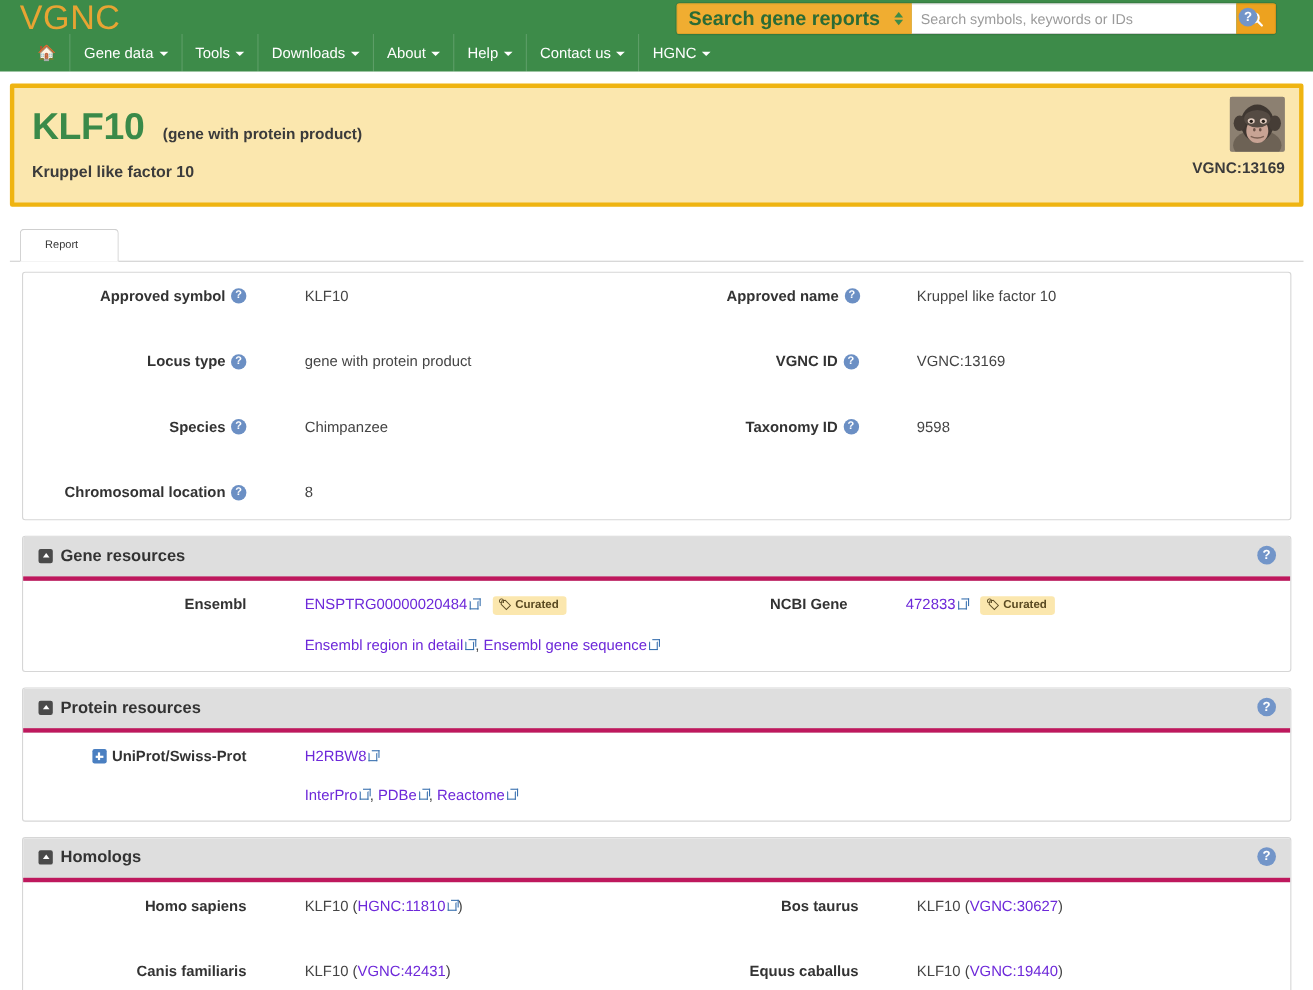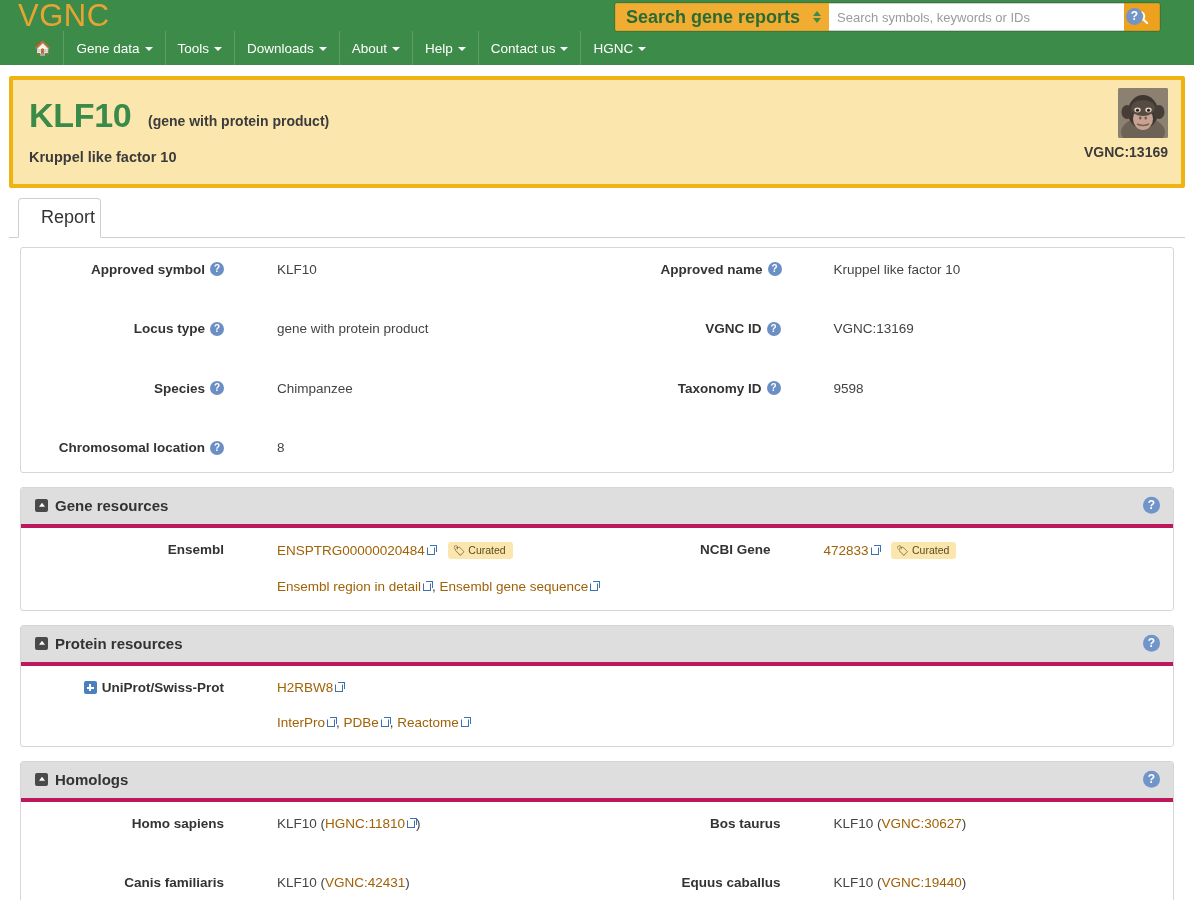--- a/index.html
+++ b/index.html
@@ -186,26 +186,26 @@
   
   .tabstrip {
     position: relative;
     margin: 15px 9px 0 9px;
     height: 35px;
     border-bottom: 1px solid #cfcfcf;
   }
   .tab {
     position: absolute;
     left: 9px; bottom: -1px;
-    padding: 8px 5px 9px 22px;
+    padding: 8px 36px 9px 22px;
     border: 1px solid #cfcfcf;
     border-bottom: 1px solid #ffffff;
     border-radius: 4px 4px 0 0;
     background: #ffffff;
-    font-size: 18px;
+    font-size: 10px;
     color: #333;
     cursor: pointer;
   }
 
   
   .panel {
     margin: 14px 20px 0 20px;
     border: 1px solid #d6d6d6;
     border-radius: 3px;
     background: #ffffff;
@@ -276,21 +276,21 @@
     white-space: nowrap;
   }
   .fvalue {
     color: #444;
     padding-left: 9px;
   }
   .fvalue .sub { display: block; margin-top: 20px; }
   .flabel .qicon { margin-left: 5px; }
 
   a.lnk {
-    color: #a16207;
+    color: #6d28d9;
     text-decoration: none;
     cursor: pointer;
   }
   .ext {
     display: inline-block;
     width: 9px; height: 9px;
     margin-left: 2px;
     position: relative;
     vertical-align: baseline;
   }
@@ -309,21 +309,21 @@
     width: 6px; height: 6px;
     border-top: 1px solid #3b72b0;
     border-right: 1px solid #3b72b0;
     transform: none;
   }
   .badge {
     display: inline-block;
     background: #fbe7ae;
     color: #5a4a22;
     font-size: 10.5px;
-    font-weight: normal;
+    font-weight: bold;
     border-radius: 3px;
     padding: 2px 7px 3px 5px;
     margin-left: 8px;
     vertical-align: 1px;
     white-space: nowrap;
   }
   .badge .tag {
     display: inline-block;
     margin-right: 3px;
     font-size: 10px;

